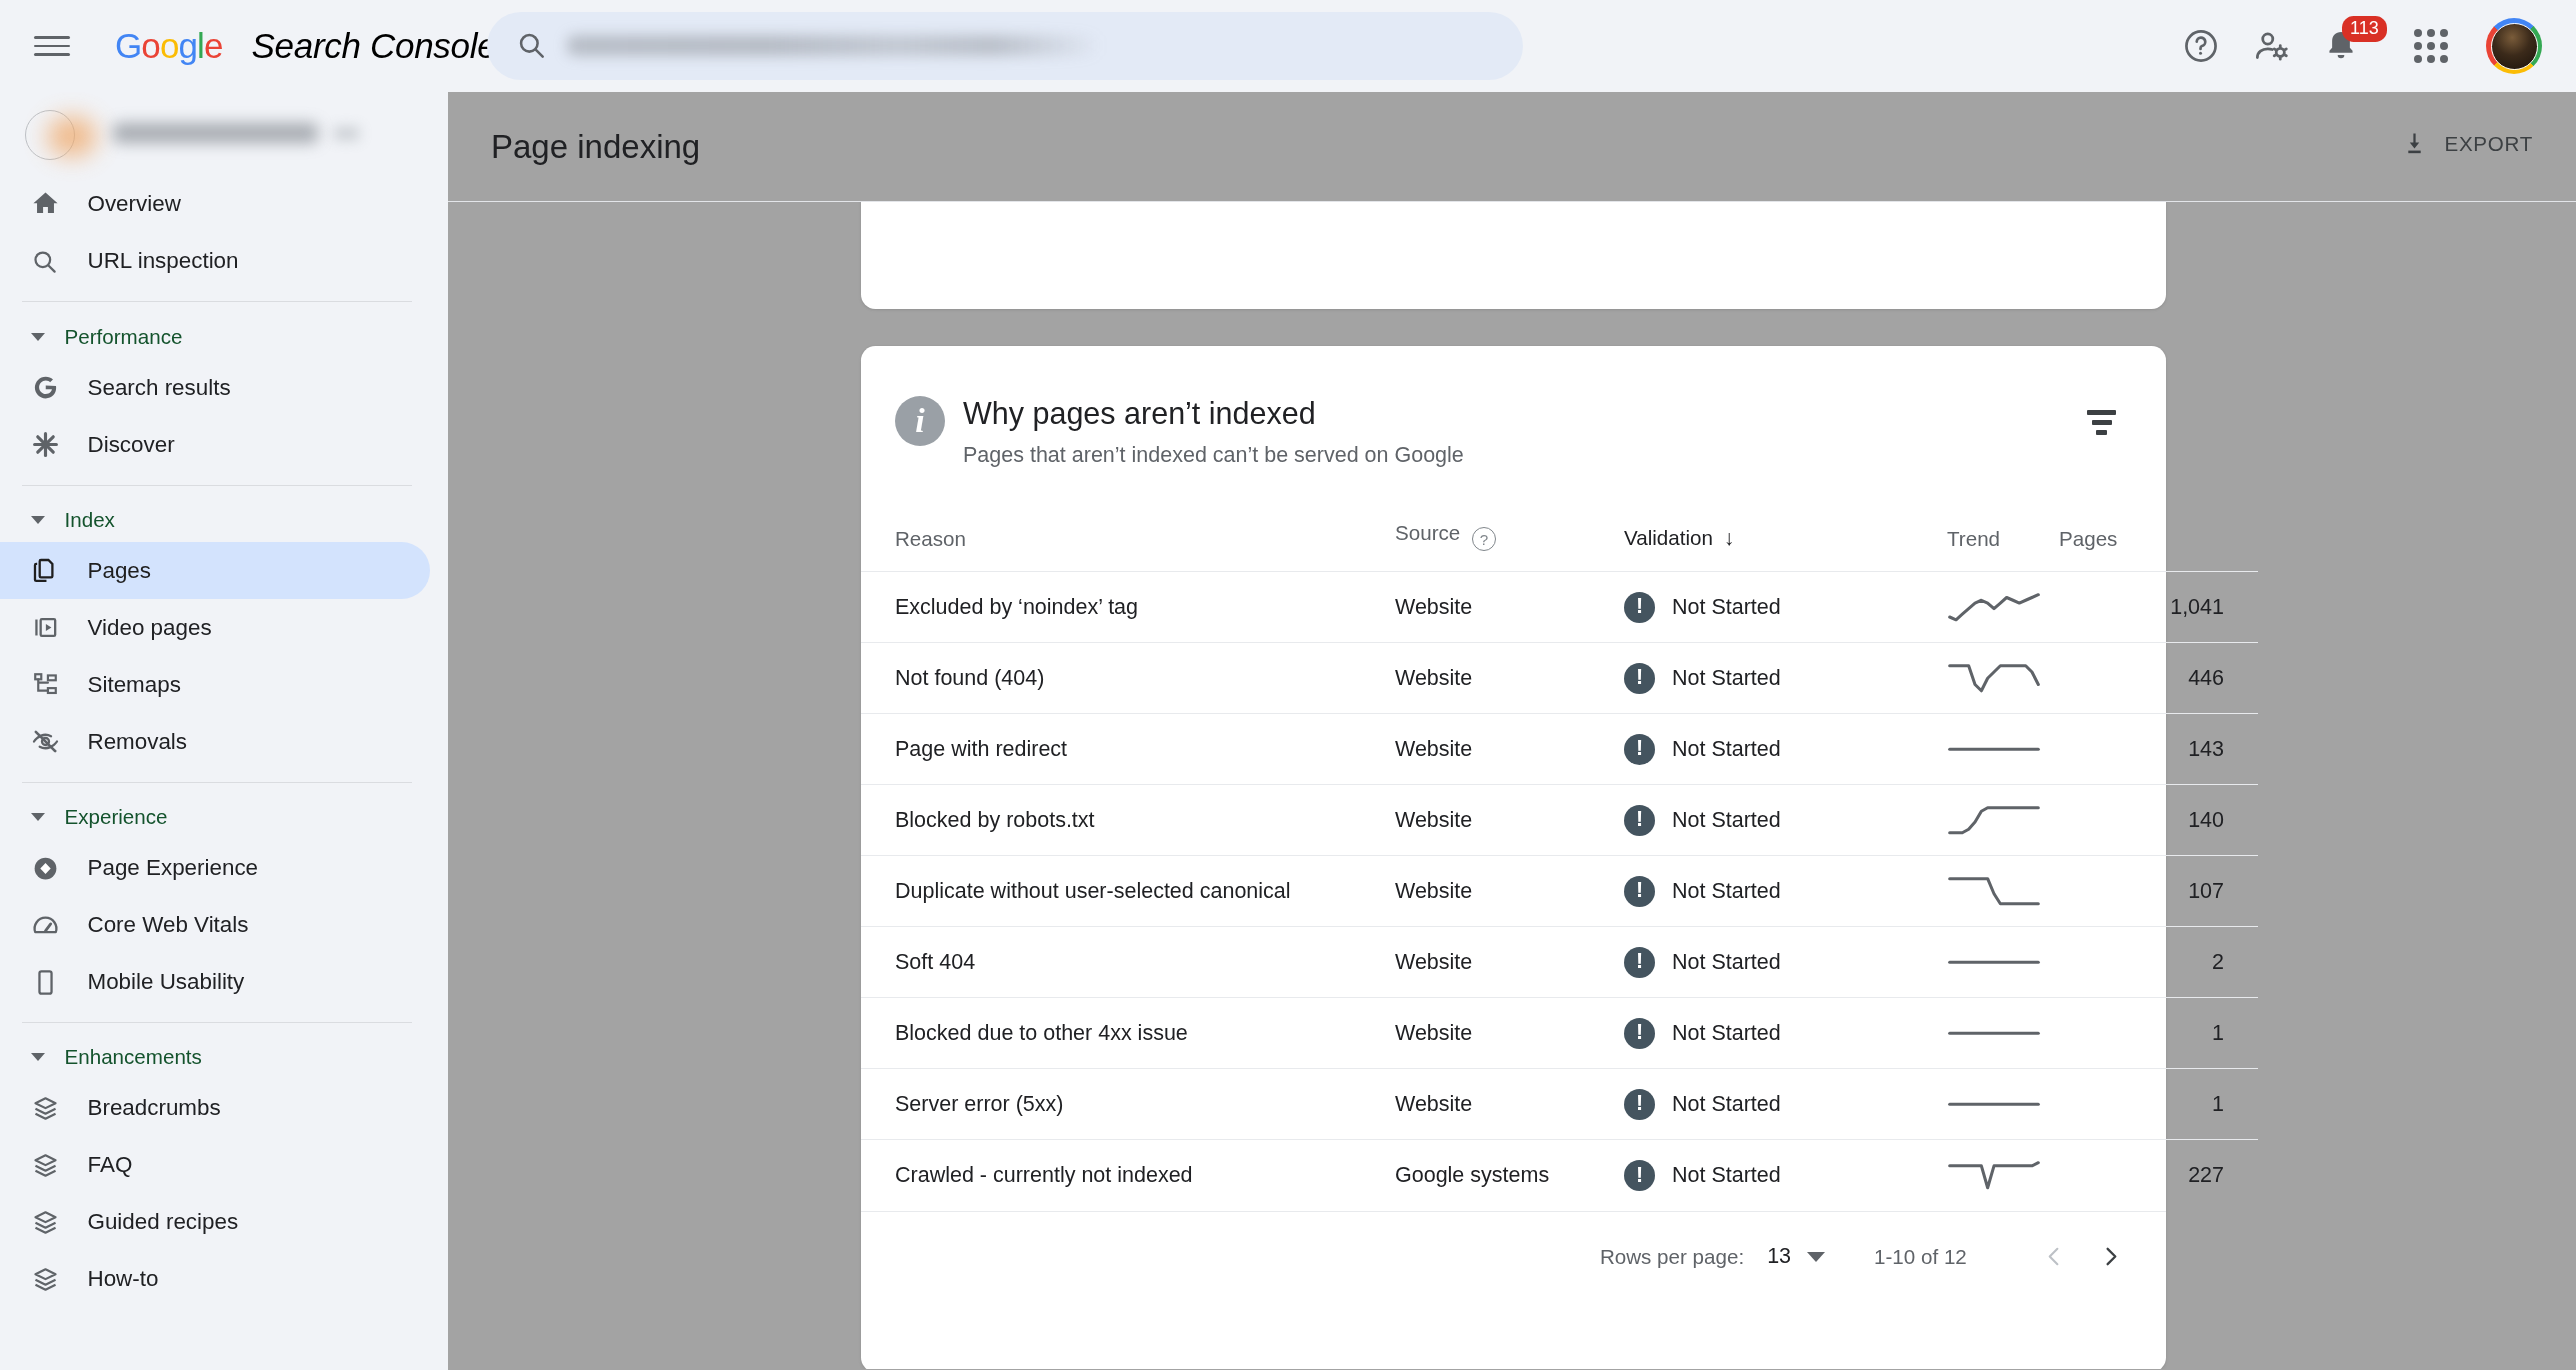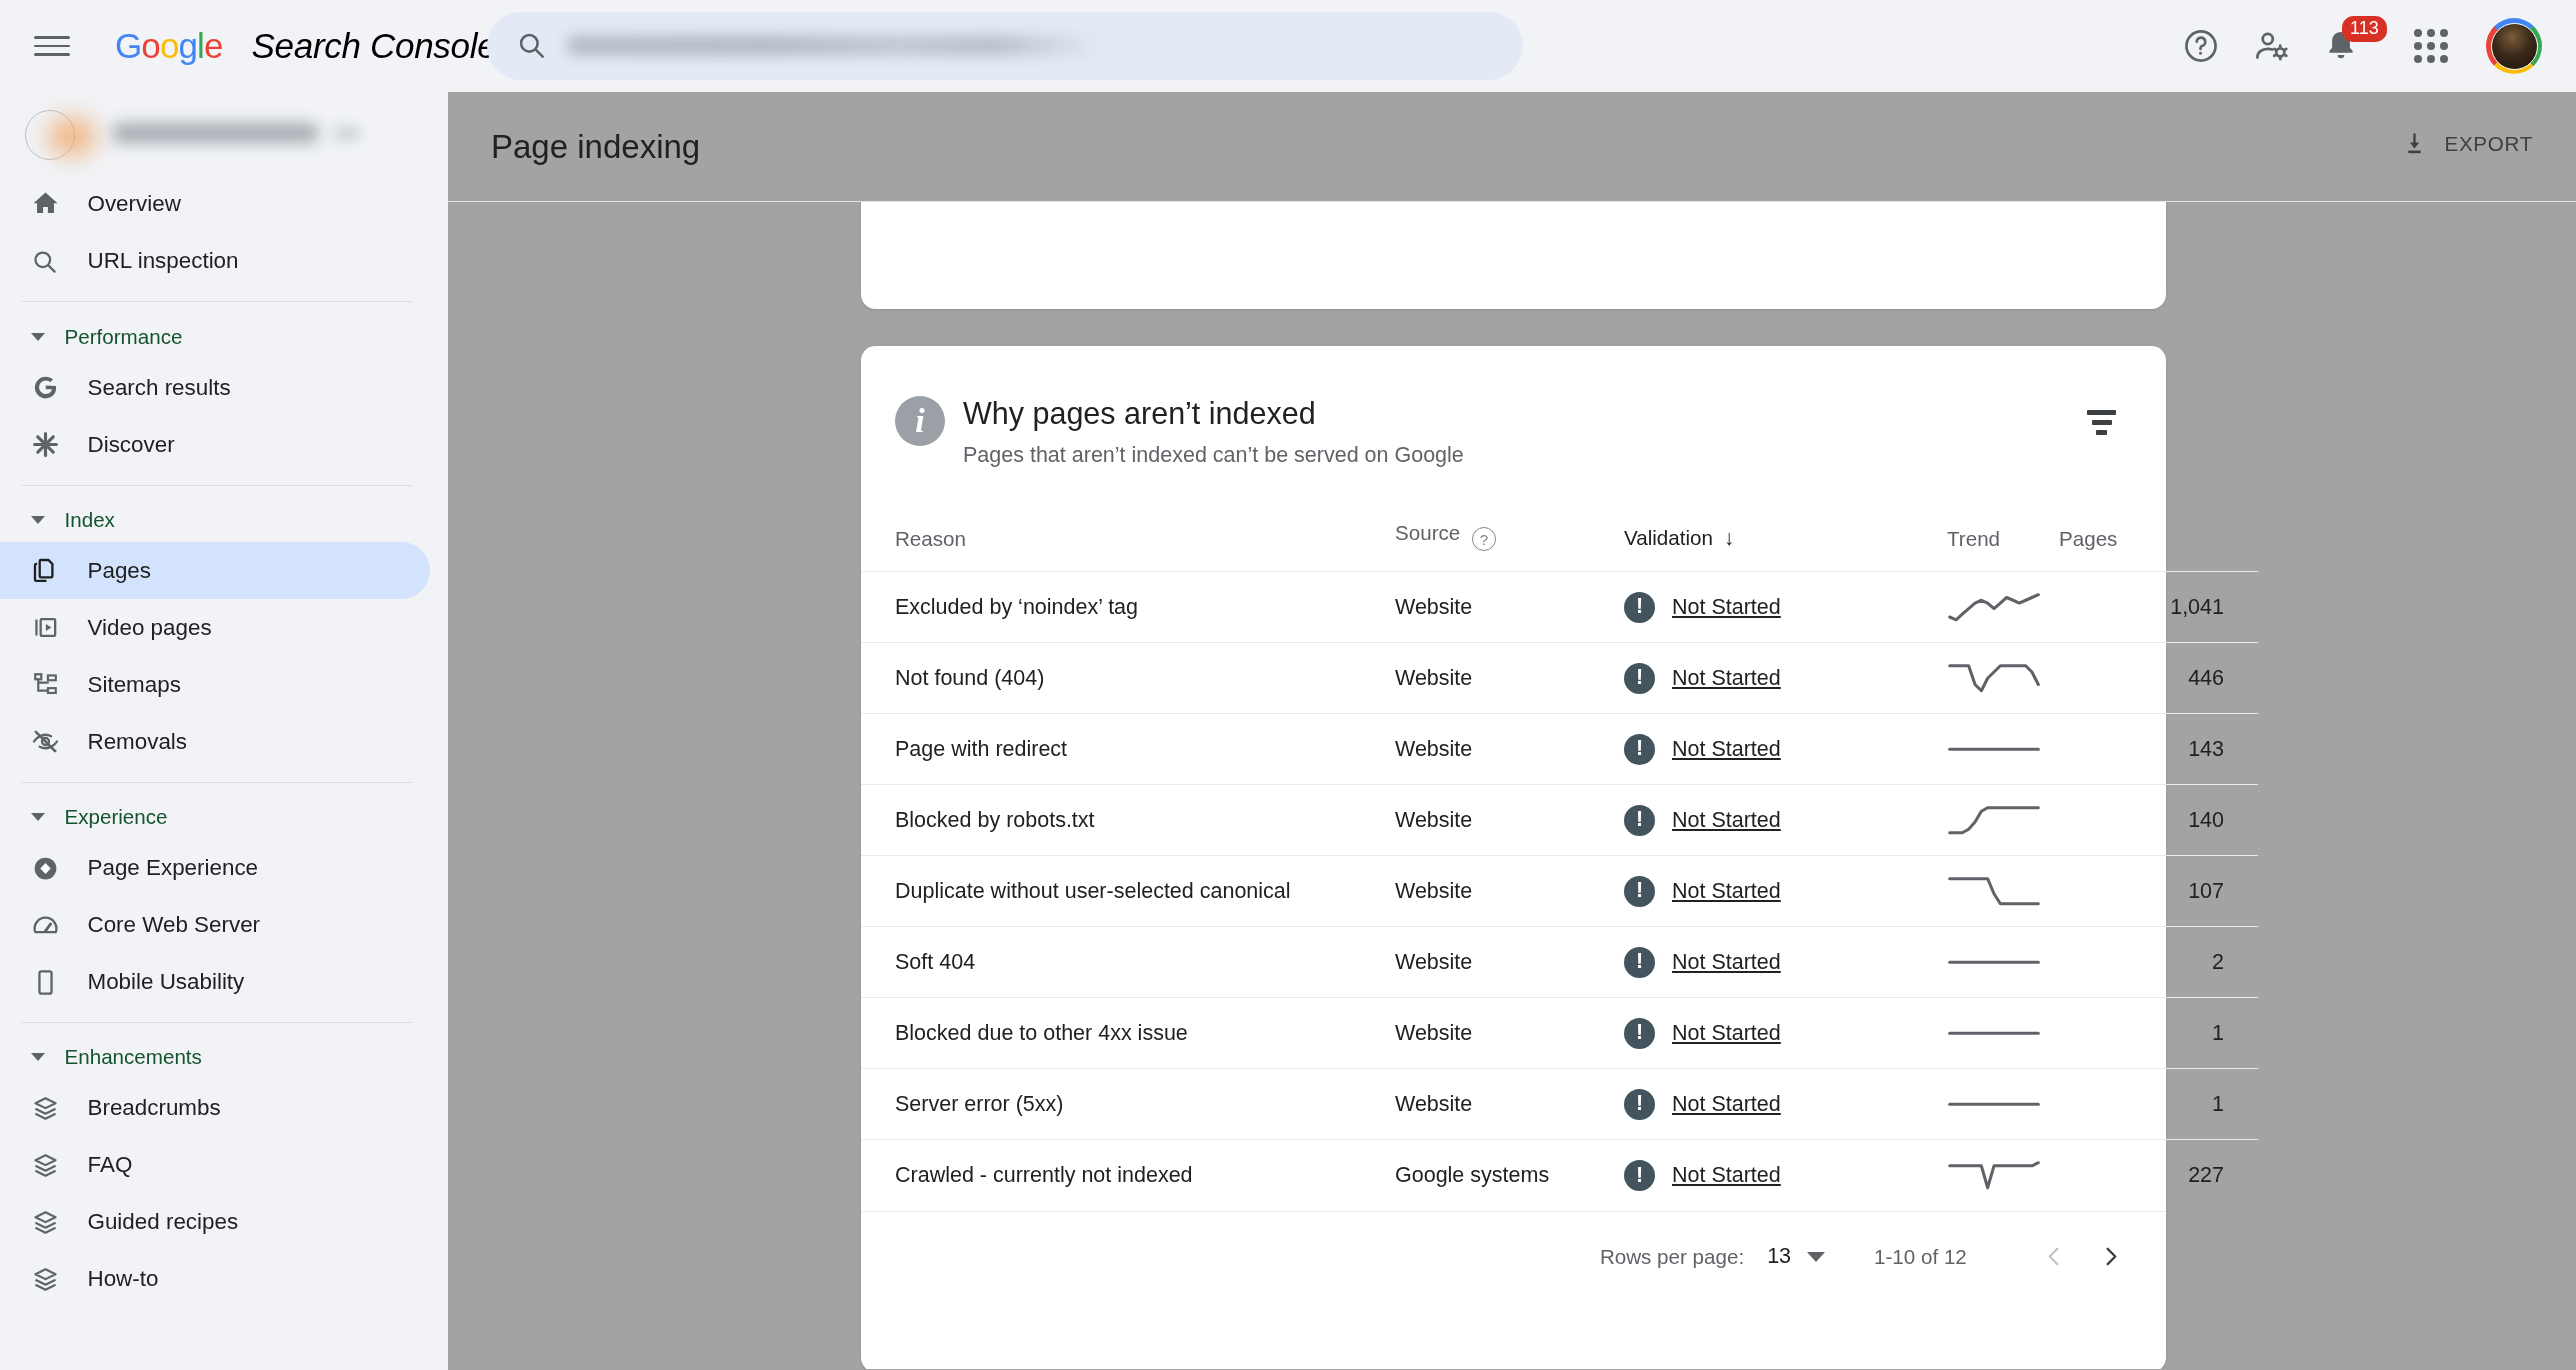--- a/index.html
+++ b/index.html
@@ -320,21 +320,21 @@
   .valid-cell { display: flex; align-items: center; }
   .excl-badge {
     width: 31px; height: 31px; border-radius: 50%;
     background: #44545f;
     color: #fff;
     display: flex; align-items: center; justify-content: center;
     font-size: 21.5px; font-weight: 700;
     line-height: 1;
     flex: 0 0 auto;
   }
-  .valid-text { margin-left: 17px; font-size: 21.5px; color: #202124; text-decoration: underline; }
+  .valid-text { margin-left: 17px; font-size: 21.5px; color: #202124; }
 
   .spark { display: block; }
 
   .pager {
     height: 91px;
     border-top: 0.9px solid #e8eaed;
     display: flex; align-items: center; justify-content: flex-end;
     padding-right: 34px;
     font-size: 20.6px;
     color: #5f6368;
@@ -545,21 +545,21 @@
       </span>
       <span class="ni-label">Page Experience</span>
     </div>
     <div class="nav-item">
       <span class="ni-icon">
         <svg width="29" height="29" viewBox="0 0 24 24" fill="none" stroke="#5f6368" stroke-width="1.9">
           <path d="M3.5 17.5a9 9 0 1 1 17 0z" stroke-linejoin="round"></path>
           <path d="M12 16.5l4.3-5.8" stroke-linecap="round" stroke-width="2.3"></path>
         </svg>
       </span>
-      <span class="ni-label">Core Web Server</span>
+      <span class="ni-label">Core Web Vitals</span>
     </div>
     <div class="nav-item">
       <span class="ni-icon">
         <svg width="29" height="29" viewBox="0 0 24 24" fill="none" stroke="#5f6368" stroke-width="1.9">
           <rect x="7" y="2.8" width="10" height="18.4" rx="1.6"></rect>
         </svg>
       </span>
       <span class="ni-label">Mobile Usability</span>
     </div>
 

